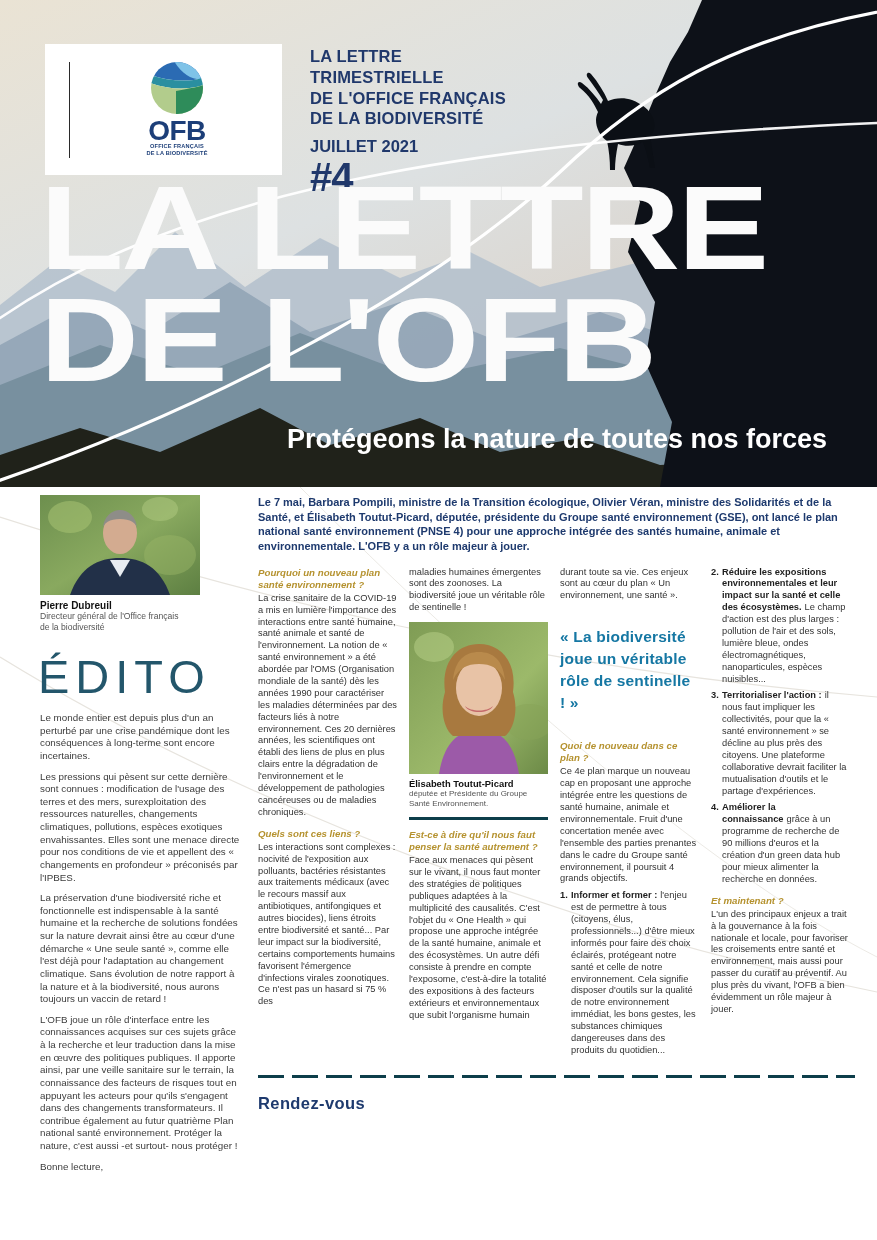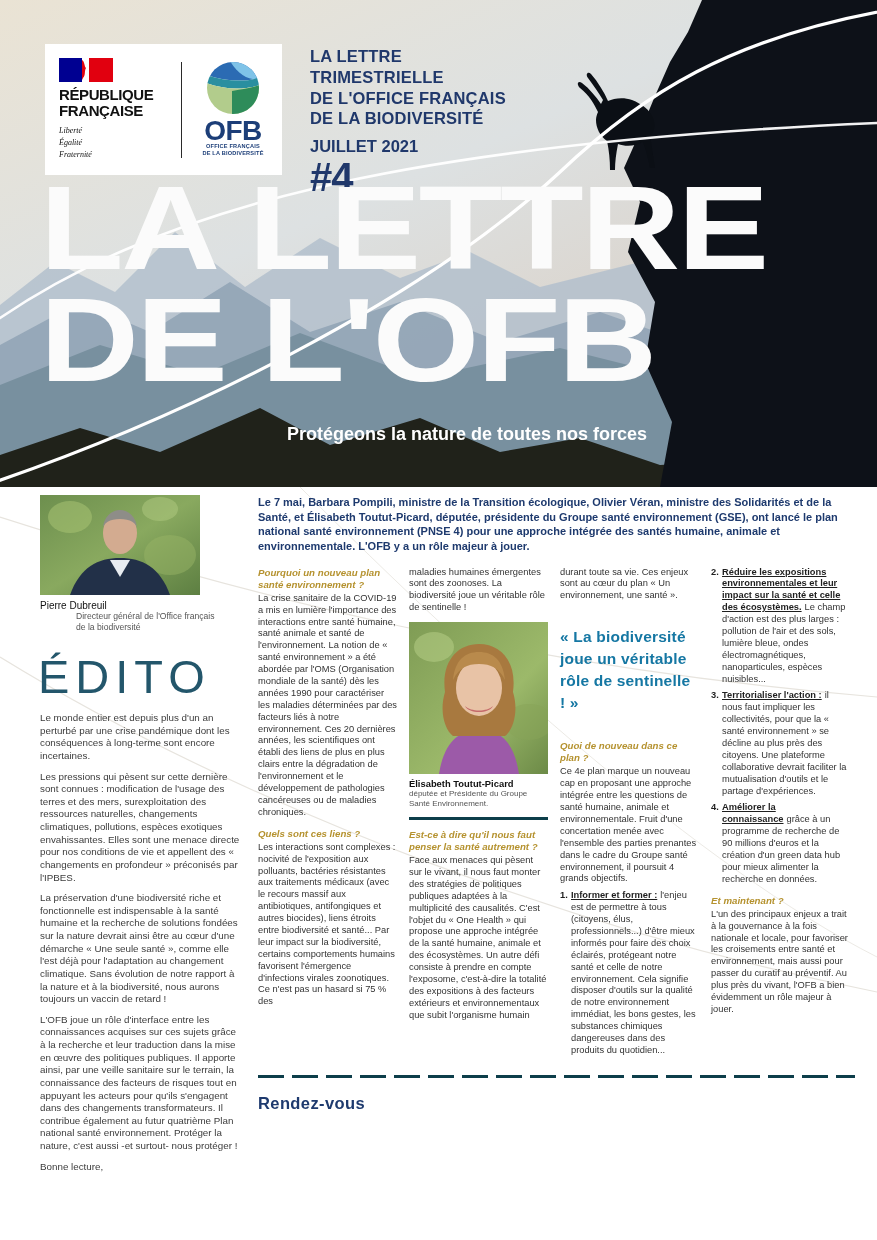--- a/index.html
+++ b/index.html
@@ -22,32 +22,32 @@
   .ofb-sub { font-size:5.6px; font-weight:bold; color:#1c3e78; line-height:1.3; letter-spacing:0.2px; }
 
   .masthead { position:absolute; left:310px; top:46px; color:#20386b; }
   .masthead-line { font-size:16.5px; font-weight:bold; line-height:1.26; letter-spacing:0.2px; }
   .masthead-date { font-size:16.5px; font-weight:bold; line-height:1.26; margin-top:7px; }
   .masthead-issue { font-size:40px; font-weight:bold; line-height:0.95; margin-top:1px; letter-spacing:-1px; }
 
   .hero-title { position:absolute; left:40px; top:172px; color:#fbfbfb; font-weight:bold;
                 font-size:118px; line-height:0.95; letter-spacing:-2px;
                 transform:scaleX(1.16); transform-origin:left top; white-space:nowrap; }
-  .hero-slogan { position:absolute; left:287px; top:424px; color:#fff; font-weight:bold; font-size:18px; }
+  .hero-slogan { position:absolute; left:287px; top:424px; color:#fff; font-weight:bold; font-size:27px; }
 
   
   .content { position:relative; display:flex; width:877px; height:753px; background:#fff;
              padding:8px 22px 0 40px; }
   .deco-lines { position:absolute; inset:0; pointer-events:none; }
 
   
   .edito { width:206px; flex-shrink:0; position:relative; z-index:2; }
   .portrait-p { width:160px; height:100px; display:block; }
-  .cap-name { font-size:10px; font-weight:normal; color:#111; margin-top:5px; }
-  .cap-role { font-size:8.6px; color:#555; line-height:1.28; width:150px;margin-left:36px; }
+  .cap-name { font-size:10px; font-weight:bold; color:#111; margin-top:5px; }
+  .cap-role { font-size:8.6px; color:#555; line-height:1.28; width:150px; }
   .edito-heading { font-size:47px; color:#23566b; letter-spacing:6px; font-weight:normal;
                    margin:16px 0 6px -2px; }
   .edito p { font-size:9.8px; line-height:1.29; color:#3c3c3c; margin:8px 0; width:204px; }
 
   
   .article { flex:1; margin-left:12px; position:relative; z-index:2; }
   .article h2 { font-size:28.5px; font-weight:bold; color:#1b4356; line-height:1.18;
                 width:565px; letter-spacing:-0.2px; margin:4px 0 12px; }
   .article h2 sup { font-size:0.55em; }
   .lead { font-size:11px; font-weight:bold; color:#1e3a6e; line-height:1.33; margin-bottom:13px; }
@@ -59,21 +59,21 @@
   .bodytxt { font-size:9.3px; line-height:1.28; color:#333; }
   .portrait-e { width:139px; height:152px; display:block; margin-top:8px; }
   .cap-name2 { font-size:9.4px; font-weight:bold; color:#111; margin-top:4px; }
   .cap-role2 { font-size:8px; color:#555; line-height:1.3; }
   .cap-rule { height:3px; background:#0d3e4a; margin:7px 0 2px; }
   .pullquote { color:#1577a3; font-weight:bold; font-size:15.5px; line-height:1.42;
                margin:24px 0 26px; letter-spacing:0.2px; }
   .obj { display:flex; margin-top:5px; }
   .obj-num { width:11px; flex-shrink:0; font-weight:bold; font-size:9.3px; line-height:1.28; color:#1f1f1f; }
   .obj-txt { flex:1; font-size:9.3px; line-height:1.28; color:#333; }
-  .obj-title { font-weight:bold; color:#1f1f1f; margin-right:3px;text-decoration:underline; }
+  .obj-title { font-weight:bold; color:#1f1f1f; margin-right:3px; }
 
   .dash-rule { height:3px; margin:18px 0 0;
                background:repeating-linear-gradient(90deg,#0d3e4a 0 26px, transparent 26px 34px); }
   .rdv-heading { color:#1e3a6e; font-weight:bold; font-size:16.5px; letter-spacing:0.4px; margin:16px 0 9px; }
 </style>
 </head>
 <body>
 
 <div class="page">
 
@@ -91,37 +91,20 @@
       <path d="M0,345 L80,302 150,332 230,282 310,332 400,302 500,342 600,312 700,347 877,322 877,487 0,487 Z" fill="#93a5b6" opacity="0.92"></path>
       <path d="M0,385 L100,345 200,375 300,333 420,378 560,348 700,383 877,362 877,487 0,487 Z" fill="#78909f"></path>
       <path d="M0,455 L80,428 160,452 260,408 330,445 420,418 500,452 580,438 660,465 877,452 877,487 0,487 Z" fill="#20221a"></path>
       <path d="M702,0 L688,32 670,62 655,96 640,132 624,168 640,202 628,252 655,302 645,362 672,422 660,487 L877,487 877,0 Z" fill="#0d1118"></path>
       <path fill="#0b0f15" d="M598,112 C594,104 590,96 580,88 C576,84 578,80 582,83 C590,89 596,97 601,104 L603,100 C598,92 594,86 588,78 C585,74 588,71 591,74 C598,82 604,92 608,101 C614,98 624,97 632,100 C642,104 650,110 653,118 C656,126 654,132 650,136 C652,146 653,158 655,168 L650,168 C648,158 646,150 643,142 C636,146 626,147 618,144 C616,154 615,162 615,170 L610,170 C610,160 609,150 607,141 C600,136 596,128 596,120 C596,117 597,114 598,112 Z"></path>
       <path d="M-20,487 C180,420 420,302 560,172 C640,96 730,36 900,8" stroke="#ffffff" stroke-width="3.2" fill="none"></path>
       <path d="M-20,332 C150,208 400,142 900,122" stroke="#ffffff" stroke-width="2.6" fill="none" opacity="0.95"></path>
     </svg>
 
     <div class="logo-box">
-      <div class="rf-block">
-        <svg class="rf-flag" viewBox="0 0 58 24">
-          <rect x="0" y="0" width="23" height="24" fill="#000091"></rect>
-          <path d="M23,2 C26,4 25,8 27,10 C25,13 27,17 24,20 L23,22 Z" fill="#e1000f"></path>
-          <rect x="30" y="0" width="24" height="24" fill="#e1000f"></rect>
-          <path d="M30,0 L30,24 27,22 C29,18 27,14 29,10 C27,7 29,3 28,1 Z" fill="#ffffff"></path>
-        </svg>
-        <div class="rf-name">
-          <div>RÉPUBLIQUE</div>
-          <div>FRANÇAISE</div>
-        </div>
-        <div class="rf-motto">
-          <div>Liberté</div>
-          <div>Égalité</div>
-          <div>Fraternité</div>
-        </div>
-      </div>
       <div class="logo-divider"></div>
       <div class="ofb-block">
         <svg width="54" height="54" viewBox="0 0 54 54">
           <defs>
               <clipPath id="ofbc">
                 <circle cx="27" cy="27" r="26"></circle>
               </clipPath>
             </defs>
           <g clip-path="url(#ofbc)">
             <rect width="54" height="54" fill="#ffffff"></rect>

